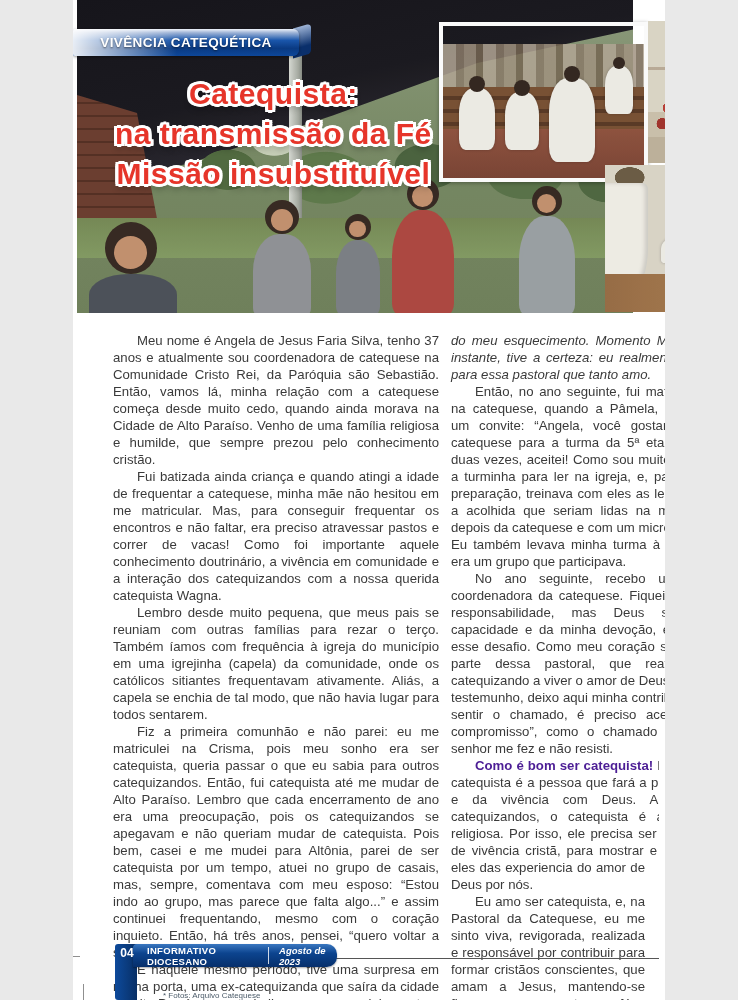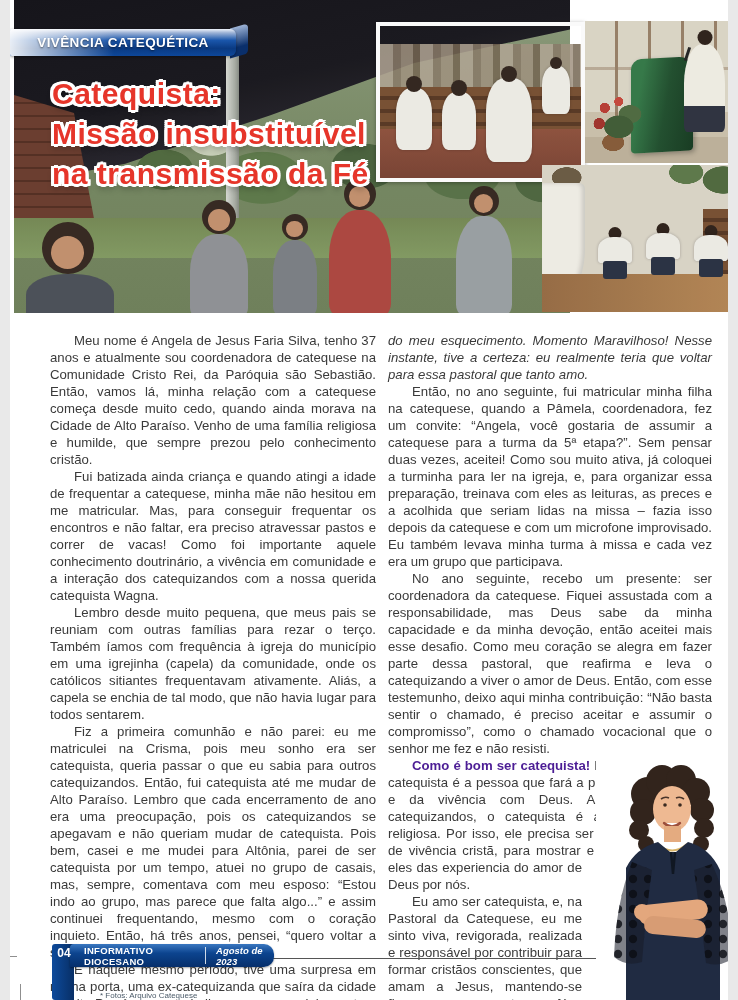--- a/index.html
+++ b/index.html
@@ -1,16 +1,16 @@
 <!DOCTYPE html>
 <html lang="pt"><head>
 <meta charset="utf-8">
 <style>
   html,body{margin:0;padding:0;background:#e9e9e9;}
-  .page{position:relative;width:718px;height:1000px;background:#fff;margin:0 auto;
+  .page{position:relative;width:592px;height:1000px;background:#fff;margin:0 auto;
         font-family:"Liberation Sans",sans-serif;overflow:hidden;}
 
   
   .mark{position:absolute;background:#8f8f8f;}
 
   
   .photo{position:absolute;overflow:hidden;filter:saturate(.92) contrast(.96);}
   .bg-photo{left:4px;top:0;width:556px;height:313px;background:linear-gradient(180deg,#8a9a78 0%,#74885e 55%,#6d8157 100%);}
   .canopy{position:absolute;left:0;top:0;width:100%;height:210px;
           background:linear-gradient(168deg,#121117 0%,#17161c 40%,#24222b 58%,#2e2b35 66%);
@@ -232,24 +232,24 @@
         <span class="l"></span>
       </div>
   </div>
 
   <div class="ribbon">
     <div class="fold"></div>
     <div class="bar"></div>
     <div class="label">VIVÊNCIA CATEQUÉTICA</div>
   </div>
 
-  <h1 class="headline" style="margin:0;">
+  <h1 class="headline" style="margin:0;text-align:center;">
     <span>Catequista:</span>
+    <span>na transmissão da Fé</span>
     <span>Missão insubstituível</span>
-    <span>na transmissão da Fé</span>
   </h1>
 
   <div class="col col1">
     <p>Meu nome é Angela de Jesus Faria Silva, tenho 37 anos e atualmente sou coordenadora de catequese na Comunidade Cristo Rei, da Paróquia são Sebastião. Então, vamos lá, minha relação com a catequese começa desde muito cedo, quando ainda morava na Cidade de Alto Paraíso. Venho de uma família religiosa e humilde, que sempre prezou pelo conhecimento cristão.</p>
     <p>Fui batizada ainda criança e quando atingi a idade de frequentar a catequese, minha mãe não hesitou em me matricular. Mas, para conseguir frequentar os encontros e não faltar, era preciso atravessar pastos e correr de vacas! Como foi importante aquele conhecimento doutrinário, a vivência em comunidade e a interação dos catequizandos com a nossa querida catequista Wagna.</p>
     <p>Lembro desde muito pequena, que meus pais se reuniam com outras famílias para rezar o terço. Também íamos com frequência à igreja do município em uma igrejinha (capela) da comunidade, onde os católicos sitiantes frequentavam ativamente. Aliás, a capela se enchia de tal modo, que não havia lugar para todos sentarem.</p>
     <p>Fiz a primeira comunhão e não parei: eu me matriculei na Crisma, pois meu sonho era ser catequista, queria passar o que eu sabia para outros catequizandos. Então, fui catequista até me mudar de Alto Paraíso. Lembro que cada encerramento de ano era uma preocupação, pois os catequizandos se apegavam e não queriam mudar de catequista. Pois bem, casei e me mudei para Altônia, parei de ser catequista por um tempo, atuei no grupo de casais, mas, sempre, comentava com meu esposo: “Estou indo ao grupo, mas parece que falta algo...” e assim continuei frequentando, mesmo com o coração inquieto. Então, há três anos, pensei, “quero voltar a ser catequista!”</p>
     <p>E naquele mesmo período, tive uma surpresa em minha porta, uma ex-catequizanda que saíra da cidade de Alto Paraíso para trabalhar, parou em minha porta e me fez reviver momentos que eu não me lembrava mais. Aliás, eu não me lembrava mais dela, mas ela se lembrava de mim, pois, segundo ela, eu havia marcado a sua vida. Então, paramos por um momento para relembrar detalhes que faziam parte</p>
   </div>
 

